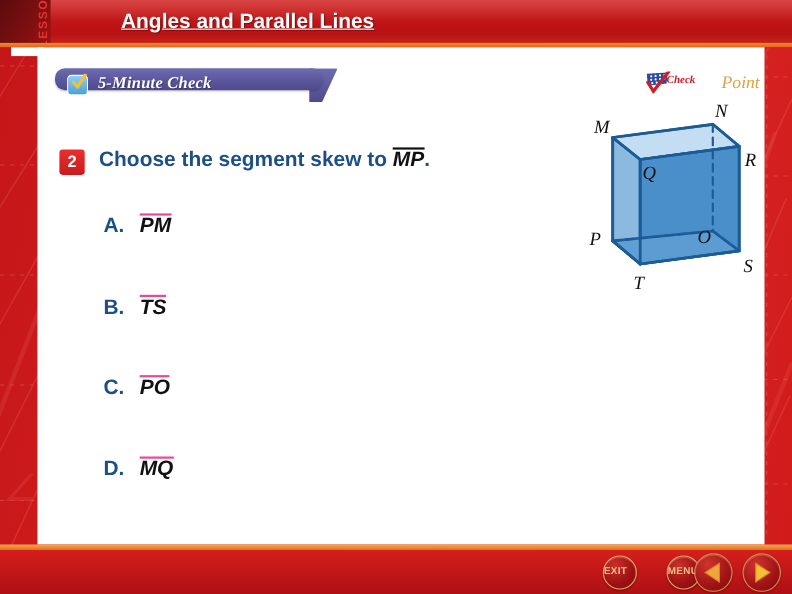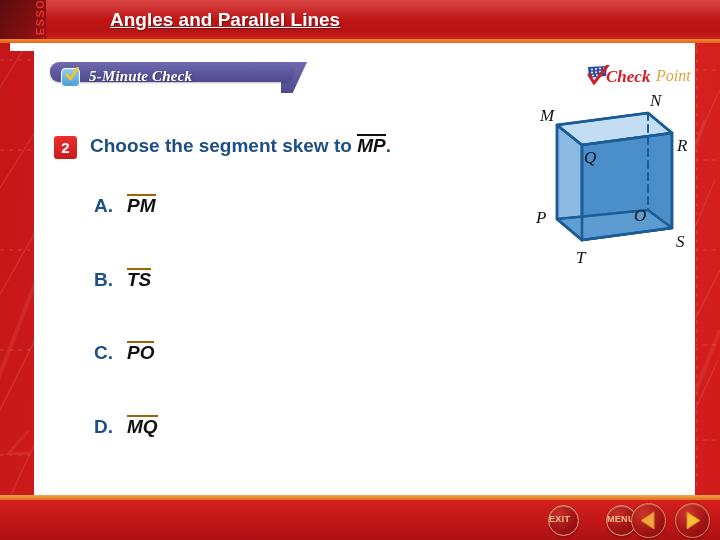--- a/index.html
+++ b/index.html
@@ -182,21 +182,21 @@
     width: 105px; height: 28px;
   }
   .cp-flag {
     position: absolute;
     left: 0; top: 1px;
     width: 24px; height: 20px;
   }
   .cp-check {
     position: absolute;
     left: 20px; top: 3px;
-    font-size: 17px;
+    font-size: 10px;
     font-weight: bold;
     font-style: italic;
     color: #cf2028;
     font-family: "Liberation Serif", serif;
     white-space: nowrap;
   }
   .cp-point {
     position: absolute;
     left: 70px; top: 3px;
     font-size: 16px;
@@ -250,21 +250,21 @@
   .choice-letter {
     font-size: 19px;
     font-weight: bold;
     color: #1c4f86;
   }
   .choice-seg {
     font-size: 19px;
     font-weight: bold;
     font-style: italic;
     color: #111111;
-    border-top: 2px solid #a16207;
+    border-top: 2px solid #ec4899;
     display: inline-block;
     line-height: 1.08;
     margin-left: 14px;
   }
 
   
   .cube {
     position: absolute;
     left: 520px; top: 88px;
     width: 185px; height: 195px;

